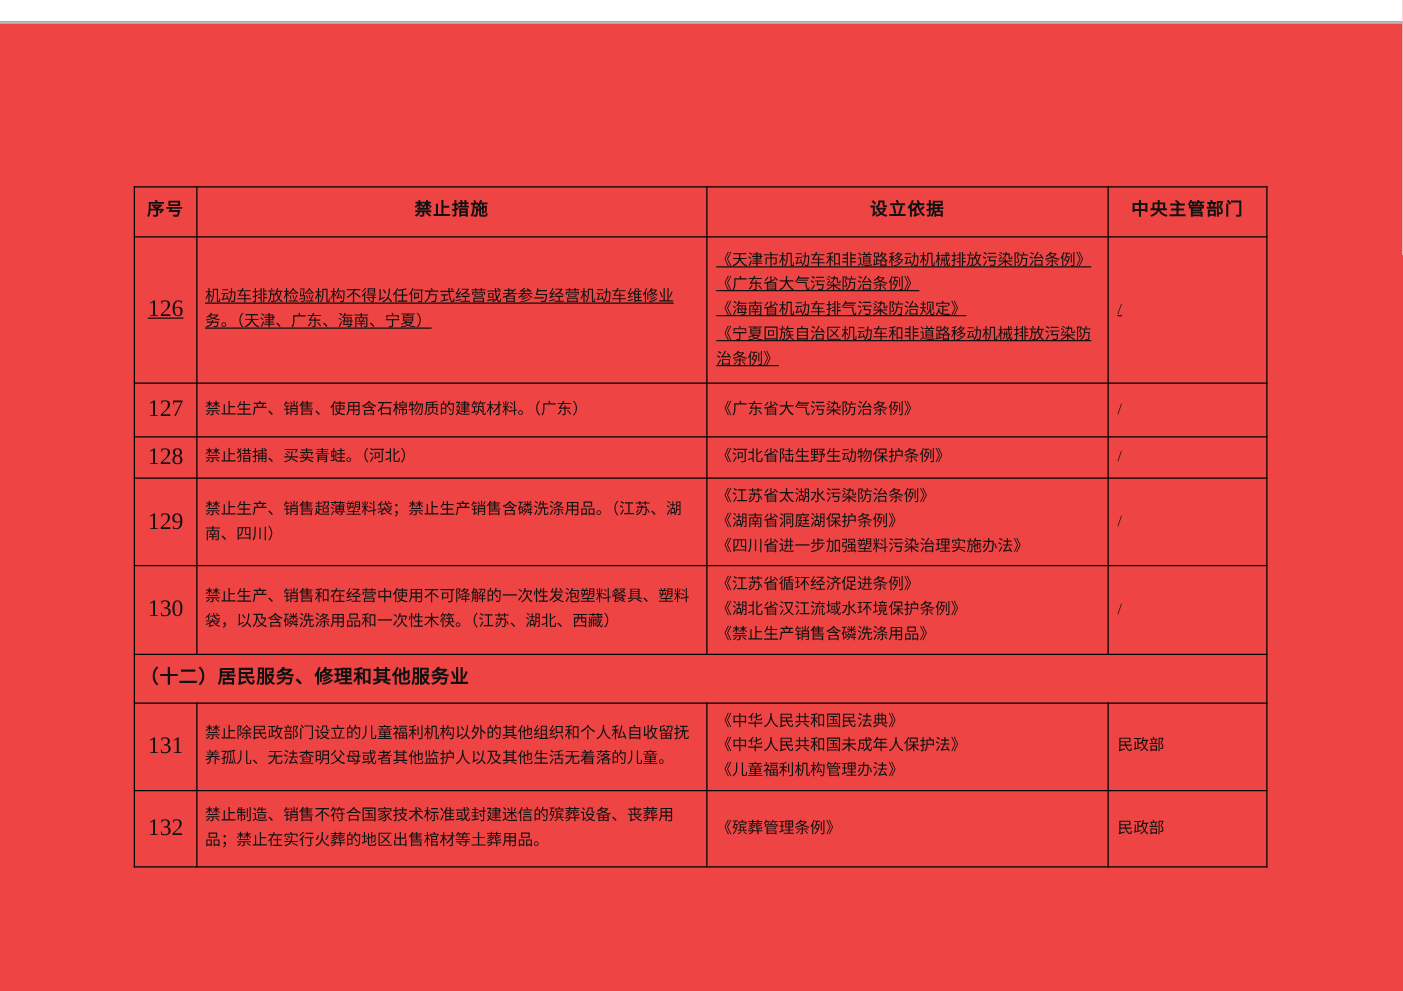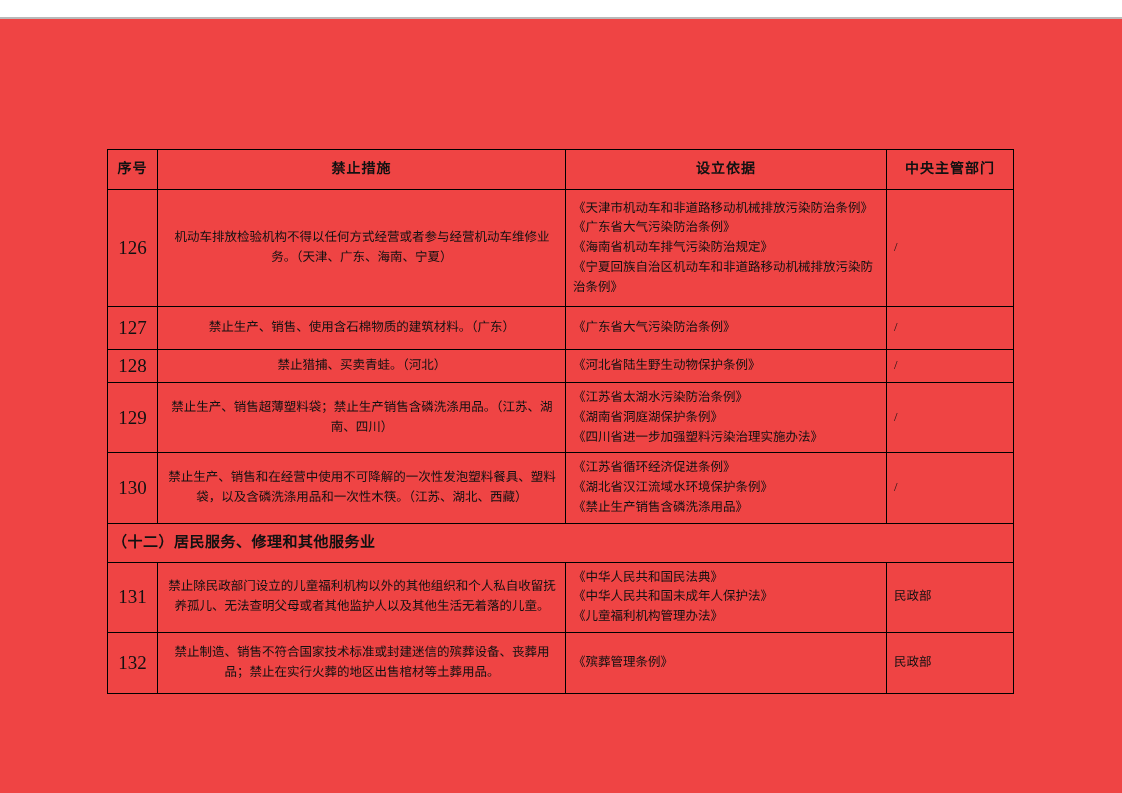--- a/index.html
+++ b/index.html
@@ -46,35 +46,35 @@
     font-weight: bold;
     text-align: center;
     height: 40px;
     letter-spacing: 1px;
   }
   td.id-cell {
     text-align: center;
     font-family: "Liberation Serif", "DejaVu Serif", serif;
     font-size: 19px;
   }
-  td.measure-cell { padding: 5px 5px 5px 6px; text-align: center; }
+  td.measure-cell { padding: 5px 5px 5px 6px; text-align: left; }
   td.basis-cell   { padding: 5px 4px 5px 7px; text-align: left; }
   td.dept-cell    { padding: 5px 4px 5px 7px; text-align: left; }
 
-  tr.h-126 td { height: 117px; }
+  tr.h-126 td { height: 117px; text-decoration: underline; }
   tr.h-127 td { height: 43px; }
   tr.h-128 td { height: 33px; }
   tr.h-129 td { height: 62px; }
   tr.h-130 td { height: 62px; }
   tr.h-131 td { height: 68px; }
   tr.h-132 td { height: 61px; }
 
   td.section-cell {
     height: 39px;
-    font-family: Liberation Serif, serif;
+    font-family: Liberation Mono, monospace;
     font-weight: bold;
     font-size: 15px;
     text-align: left;
     padding-left: 4px;
     letter-spacing: 0.5px;
   }
   .basis-line { display: block; }
   .page-number {
     position: absolute;
     left: 0; top: 674px;

